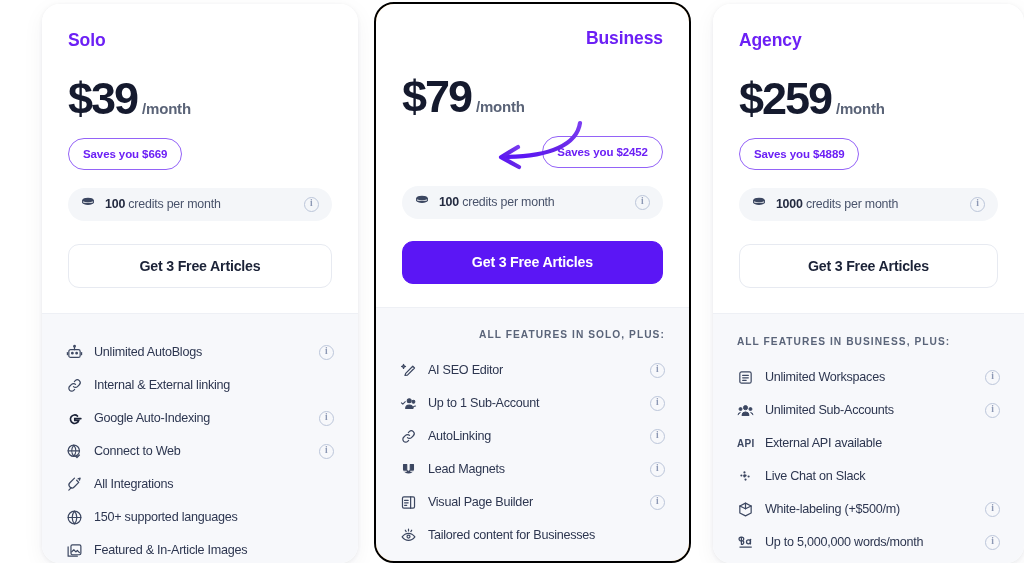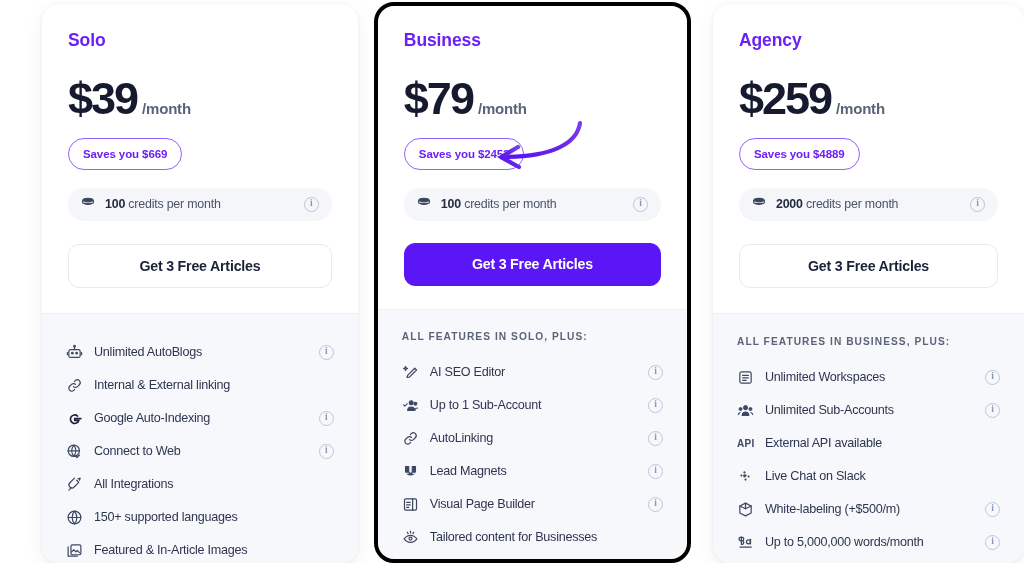--- a/index.html
+++ b/index.html
@@ -49,24 +49,25 @@
     margin-top: 4px;
     margin-left: 22px;
     box-shadow: 0 1px 4px rgba(26,32,60,.07), 0 6px 22px rgba(26,32,60,.05);
   }
 
   .card-business {
     width: 330px;
     height: 561px;
     margin-top: 2px;
     margin-left: 16px;
-    border: 4px solid #000000;
+    border: 2px solid #000000;
     border-radius: 20px;
     z-index: 3;
     background: #a16207;
+    text-align: right;
   }
 
   
   .card-top {
     padding: 28px 26px 0 26px;
     background: #ffffff;
   }
 
   .card-business .card-top { padding: 26px 26px 0 26px; }
 
@@ -475,21 +476,21 @@
       <div class="savings-badge">Saves you $4889</div>
       <div class="credits-pill">
         <span>
           <svg width="16" height="16" viewBox="0 0 24 24" fill="none" stroke="#3c4761" stroke-width="1.8" stroke-linecap="round" stroke-linejoin="round">
             <ellipse cx="12" cy="9" rx="8" ry="3.4" fill="#3c4761" stroke="none"></ellipse>
             <path d="M4 13c0 1.9 3.6 3.4 8 3.4s8-1.5 8-3.4" fill="#3c4761" stroke="none"></path>
             <path d="M4 9v4"></path>
               <path d="M20 9v4"></path>
           </svg>
         </span>
-        <span class="credits-text"><b>2000</b> <span>credits per month</span></span>
+        <span class="credits-text"><b>1000</b> <span>credits per month</span></span>
         <span class="info-circle">i</span>
       </div>
       <div class="cta-btn">Get 3 Free Articles</div>
       <div class="top-spacer"></div>
     </div>
 
     <div class="card-bottom">
       <div class="features-header">ALL FEATURES IN BUSINESS, PLUS:</div>
 
       <div class="feature-row">

